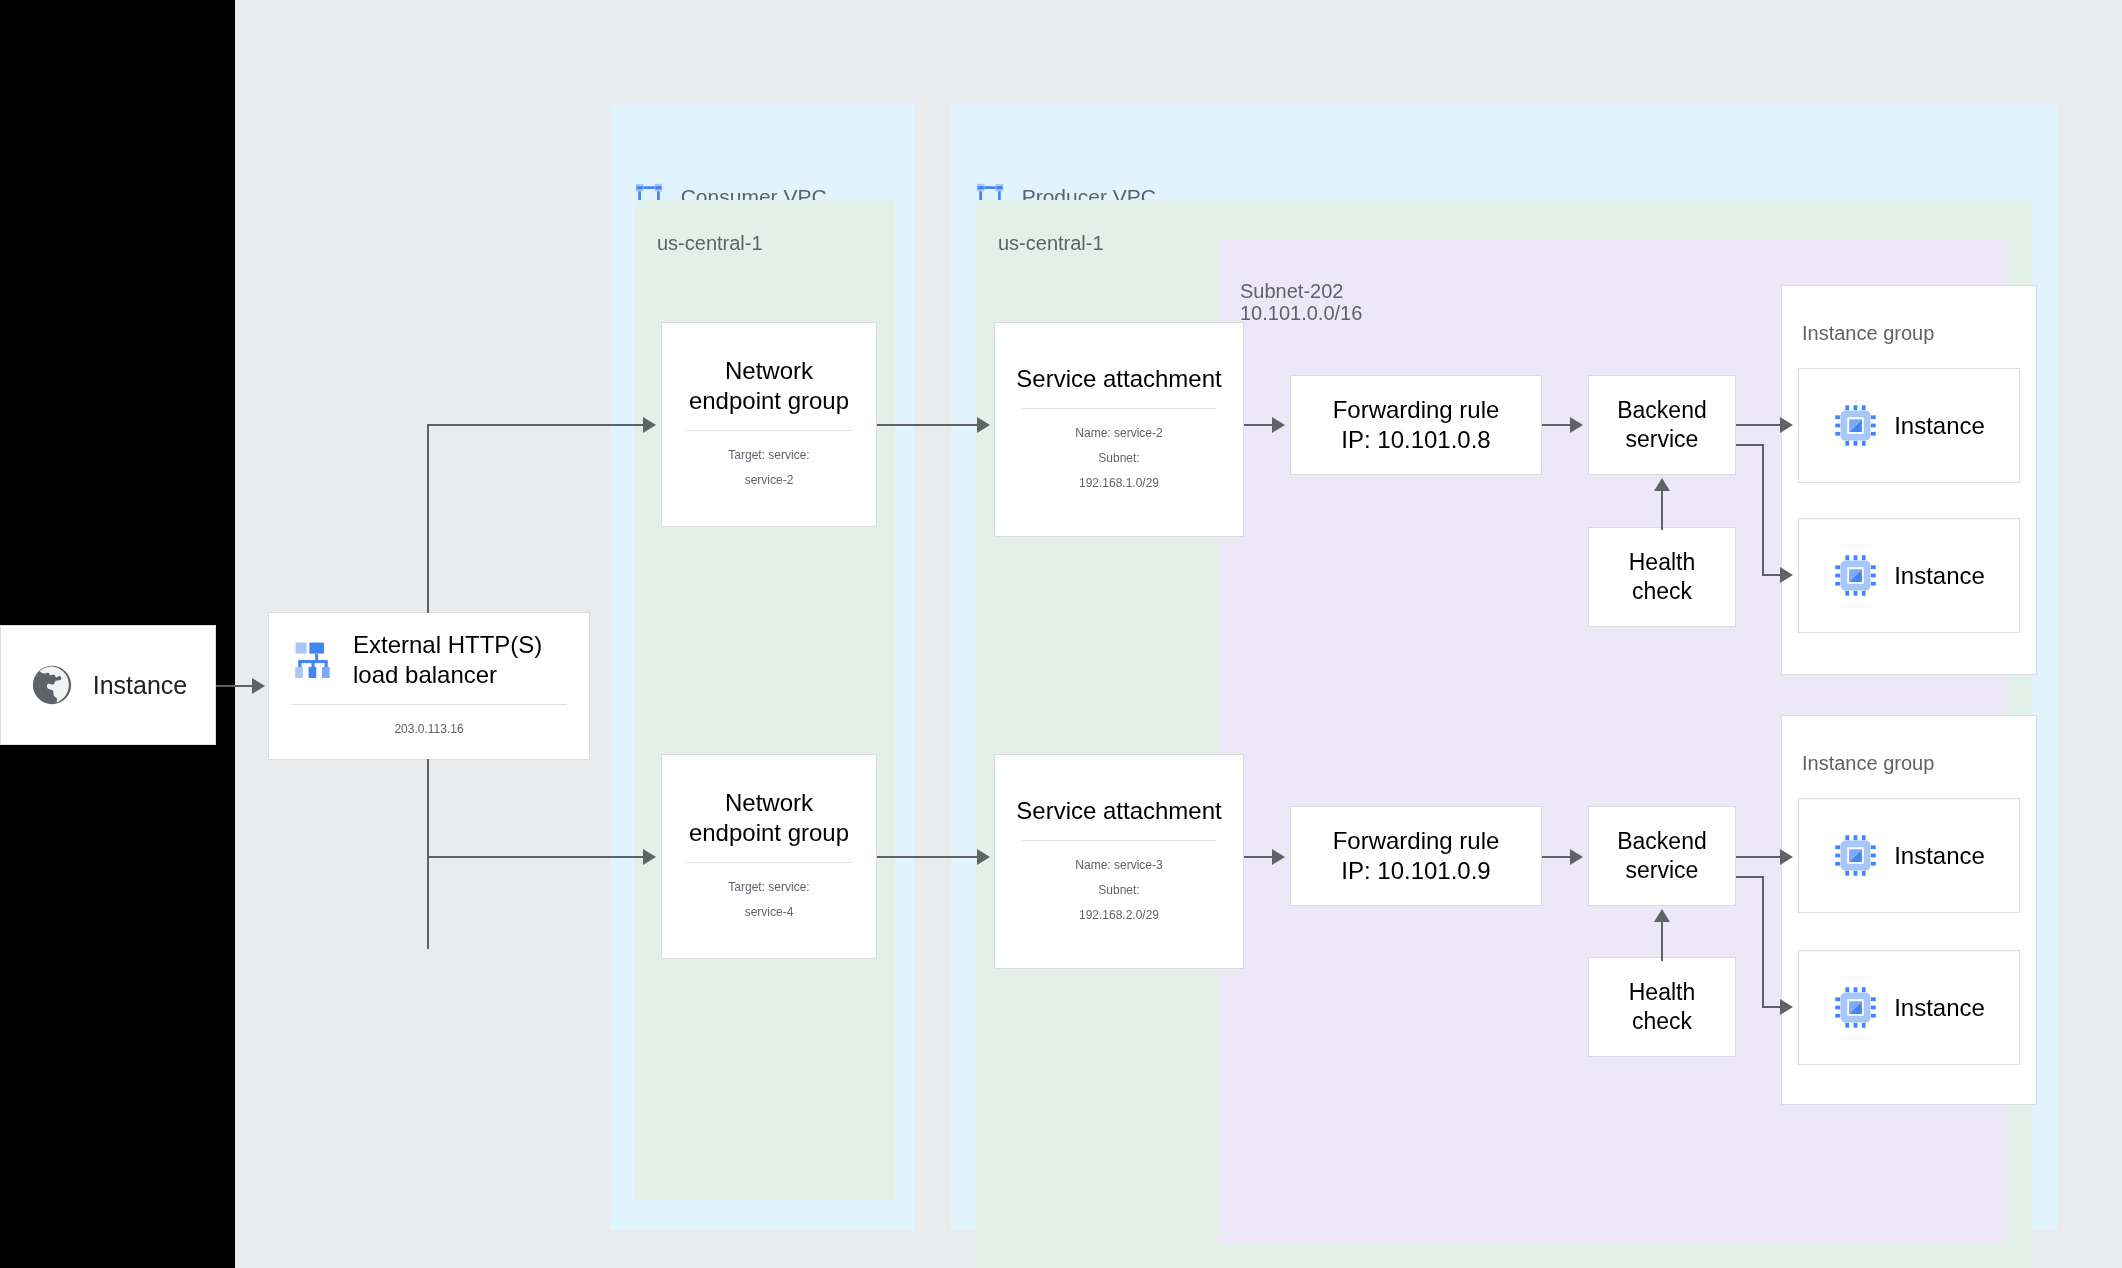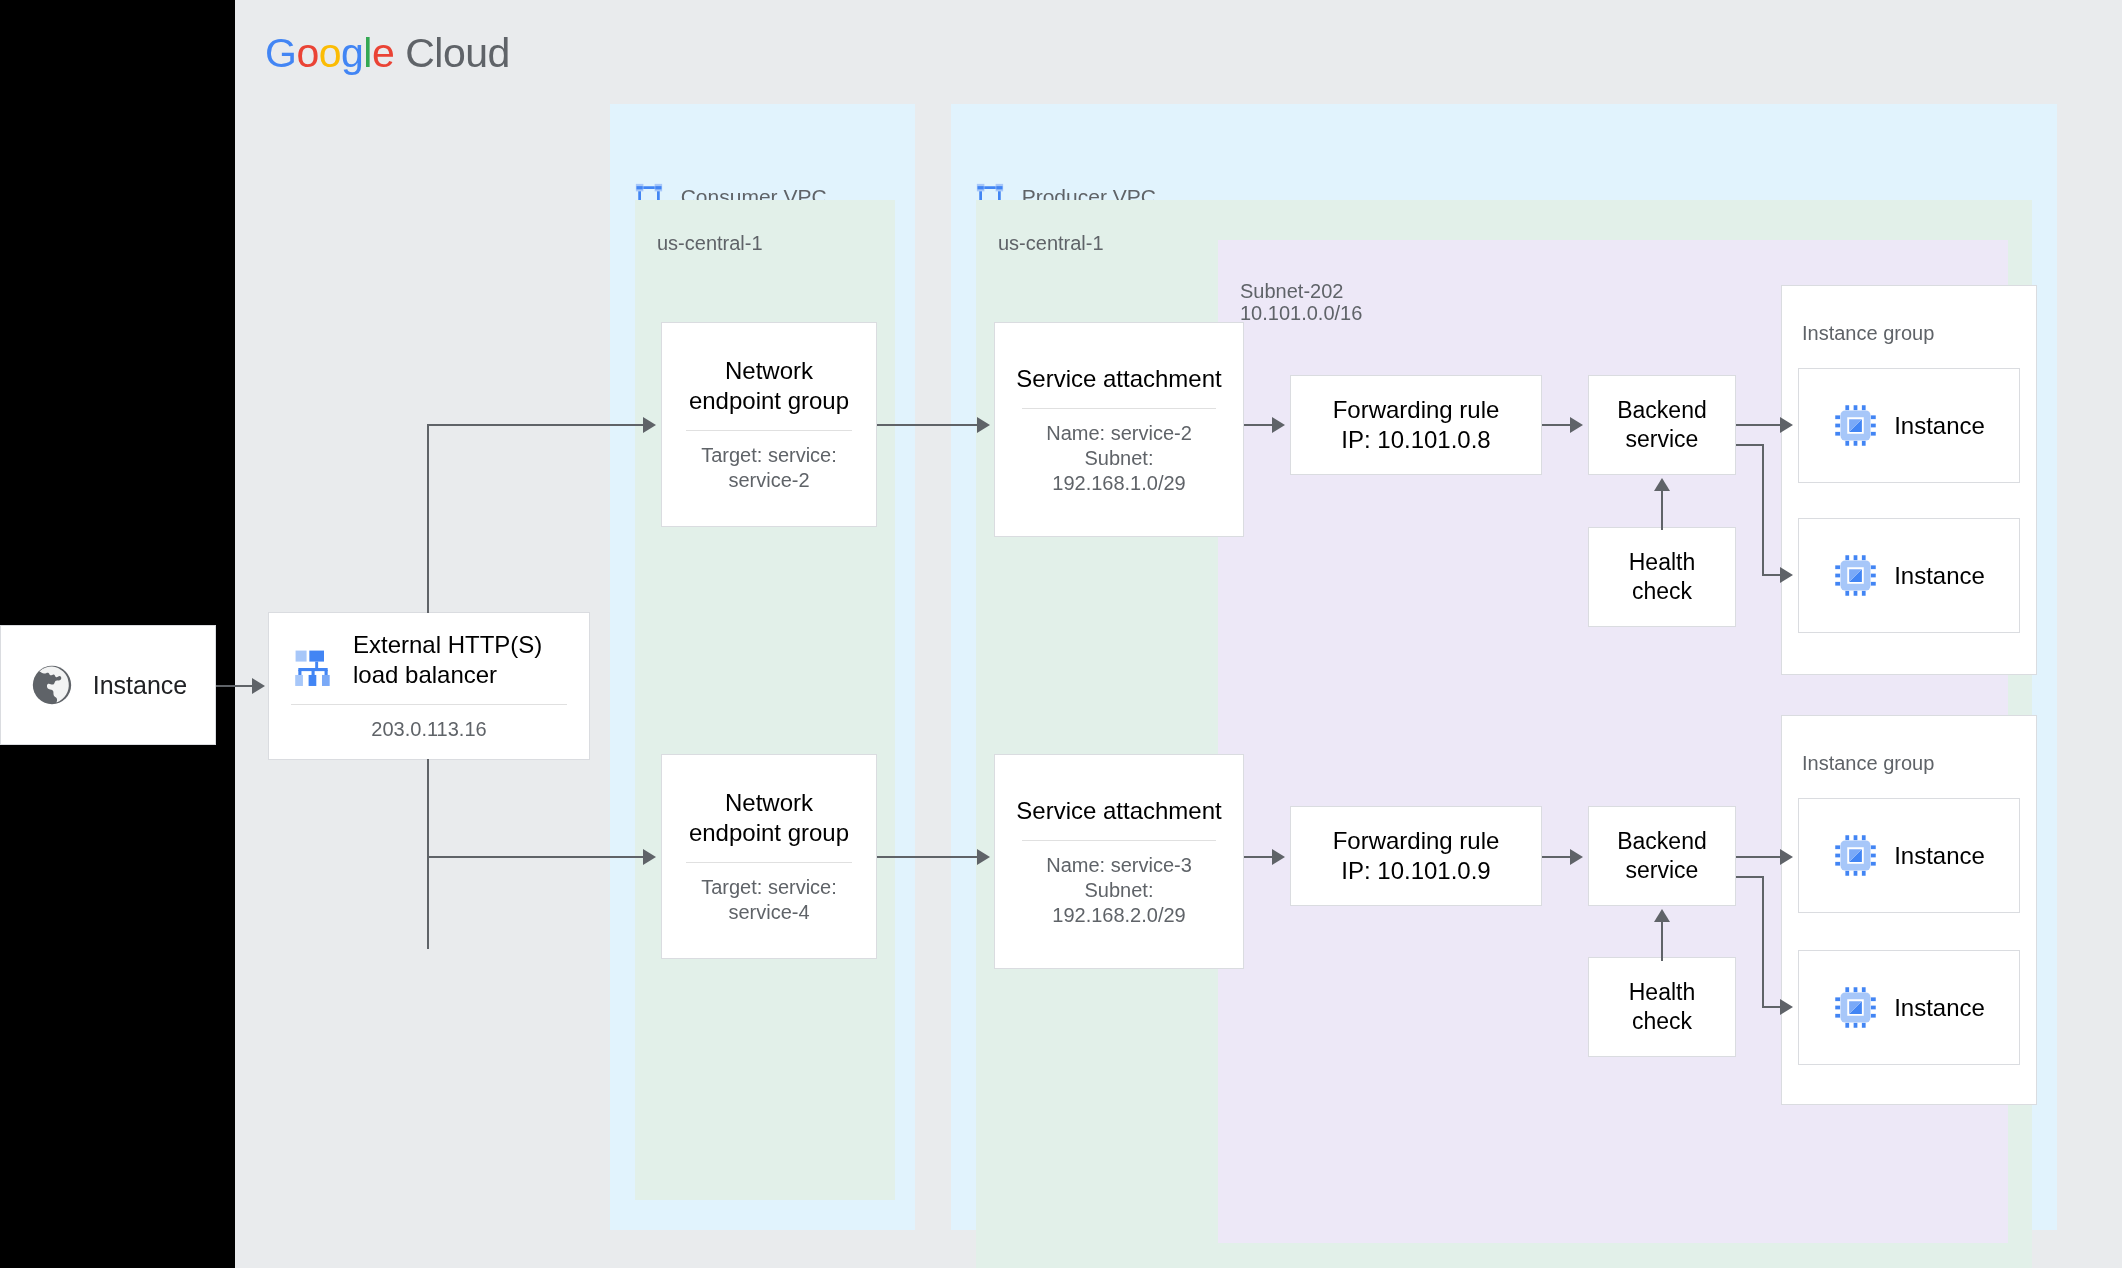--- a/index.html
+++ b/index.html
@@ -26,21 +26,21 @@
 
   .panel-label{position:absolute;color:#5f6368;font-size:20px;line-height:26px;white-space:pre;}
   .vpc-label{display:flex;align-items:center;font-size:21px;}
 
   
   .card{position:absolute;box-sizing:border-box;background:#fff;border:1px solid #dadce0;
         display:flex;flex-direction:column;align-items:center;justify-content:center;
         text-align:center;color:#202124;}
   .card .title{font-size:24px;line-height:30px;color:#000000;}
   .card .divider{width:78%;height:1px;background:#e0e0e0;margin:14px 0 12px;}
-  .card .sub{font-size:20px;line-height:25px;color:#5f6368;}
+  .card .sub{font-size:12px;line-height:25px;color:#5f6368;}
   .card.small .title{font-size:23px;line-height:29px;}
 
   .row-card{flex-direction:row;gap:16px;justify-content:center;align-items:center;}
   .icon-card-top{display:flex;flex-direction:row;align-items:center;gap:18px;}
 
   
   #internet{position:absolute;left:0;top:625px;width:216px;height:120px;background:#fff;
             border:1px solid #dadce0;box-sizing:border-box;display:flex;align-items:center;
             justify-content:center;gap:18px;}
   #internet .txt{font-size:25px;color:#202124;}
@@ -54,23 +54,20 @@
   .arw-u{border-left:8px solid transparent;border-right:8px solid transparent;border-bottom:13px solid #5f6368;}
 
   svg{display:block;}
 </style>
 </head>
 <body>
 
 <div id="canvas">
   <div id="gcp-panel"></div>
 
-  <div id="logo">
-    <span class="l" style="color:#4285f4">G</span><span class="l" style="color:#ea4335">o</span><span class="l" style="color:#fbbc05">o</span><span class="l" style="color:#4285f4">g</span><span class="l" style="color:#34a853">l</span><span class="l" style="color:#ea4335">e</span><span class="cloud">Cloud</span>
-  </div>
 
   <div class="panel vpc" style="left:610px;top:104px;width:305px;height:1126px;">
     <div class="panel-label vpc-label" style="left:24px;top:26px;">
       <span>
         <svg width="30" height="30" viewBox="0 0 24 24">
           <rect x="4.5" y="4.5" width="15" height="15" fill="none" stroke="#4285f4" stroke-width="2.2"></rect>
           <rect x="1.5" y="1.5" width="6" height="6" fill="#a7c7f9"></rect>
           <rect x="16.5" y="1.5" width="6" height="6" fill="#a7c7f9"></rect>
           <rect x="1.5" y="16.5" width="6" height="6" fill="#a7c7f9"></rect>
           <rect x="16.5" y="16.5" width="6" height="6" fill="#a7c7f9"></rect>
@@ -295,21 +292,21 @@
       <svg width="46" height="46" viewBox="0 0 24 24">
         <circle cx="12" cy="12" r="10" fill="#5f6368"></circle>
         <path d="M12 2.3a9.7 9.7 0 0 0-6.6 2.6c.9.3 1.6 1 2.4 1.1.9.2 1.5-.6 2.4-.3.5.2.4 1 .9 1.2.7.3 1.2-.6 1.9-.4.6.2.5 1.2 1.2 1.4.8.2 1.4-.8 2.1-.5.6.2.7 1.2.3 1.7-.6.7-1.8.3-2.6.7-.7.4-.6 1.6-1.3 1.9-.9.4-1.8-.6-2.7-.3-.8.3-.8 1.6-.3 2.3.6.8 2 .5 2.7 1.2.6.6.2 1.7.5 2.5.3.7 1.2 1 1.6 1.7.3.6.1 1.4-.2 2A9.7 9.7 0 0 0 12 2.3z" fill="#ffffff" opacity="0.92"></path>
         <path d="M4.3 6.6c-.8 1-1.4 2.2-1.7 3.5.5.5 1.3.5 1.8 1.1.5.6.2 1.6.7 2.2.5.6 1.5.4 2 1 .4.5.2 1.3 0 1.9-.3.8-1.3 1.2-1.5 2a9.76 9.76 0 0 1-3-7.1c0-1.6.4-3.1 1.1-4.4.2.3.4.6.6.8z" fill="#ffffff" opacity="0.0"></path>
       </svg>
     </span>
     <span class="txt">Instance</span>
   </div>
 
   <div class="card" style="left:268px;top:612px;width:322px;height:148px;align-items:stretch;justify-content:center;">
-    <div class="icon-card-top" style="padding-left:22px;align-items:flex-end;">
+    <div class="icon-card-top" style="padding-left:22px;">
       <span>
         <svg width="44" height="44" viewBox="0 0 24 24">
           <rect x="2.5" y="2.5" width="6" height="6" fill="#a7c7f9"></rect>
           <rect x="10" y="2.5" width="8" height="6" fill="#4285f4"></rect>
           <rect x="13.2" y="8.5" width="1.6" height="4" fill="#4285f4"></rect>
           <rect x="4" y="12" width="16" height="1.7" fill="#4285f4"></rect>
           <rect x="4" y="13" width="1.7" height="3" fill="#4285f4"></rect>
           <rect x="11.2" y="13" width="1.7" height="3" fill="#4285f4"></rect>
           <rect x="18.3" y="13" width="1.7" height="3" fill="#4285f4"></rect>
           <rect x="2.3" y="15.8" width="4.2" height="6" fill="#a7c7f9"></rect>

